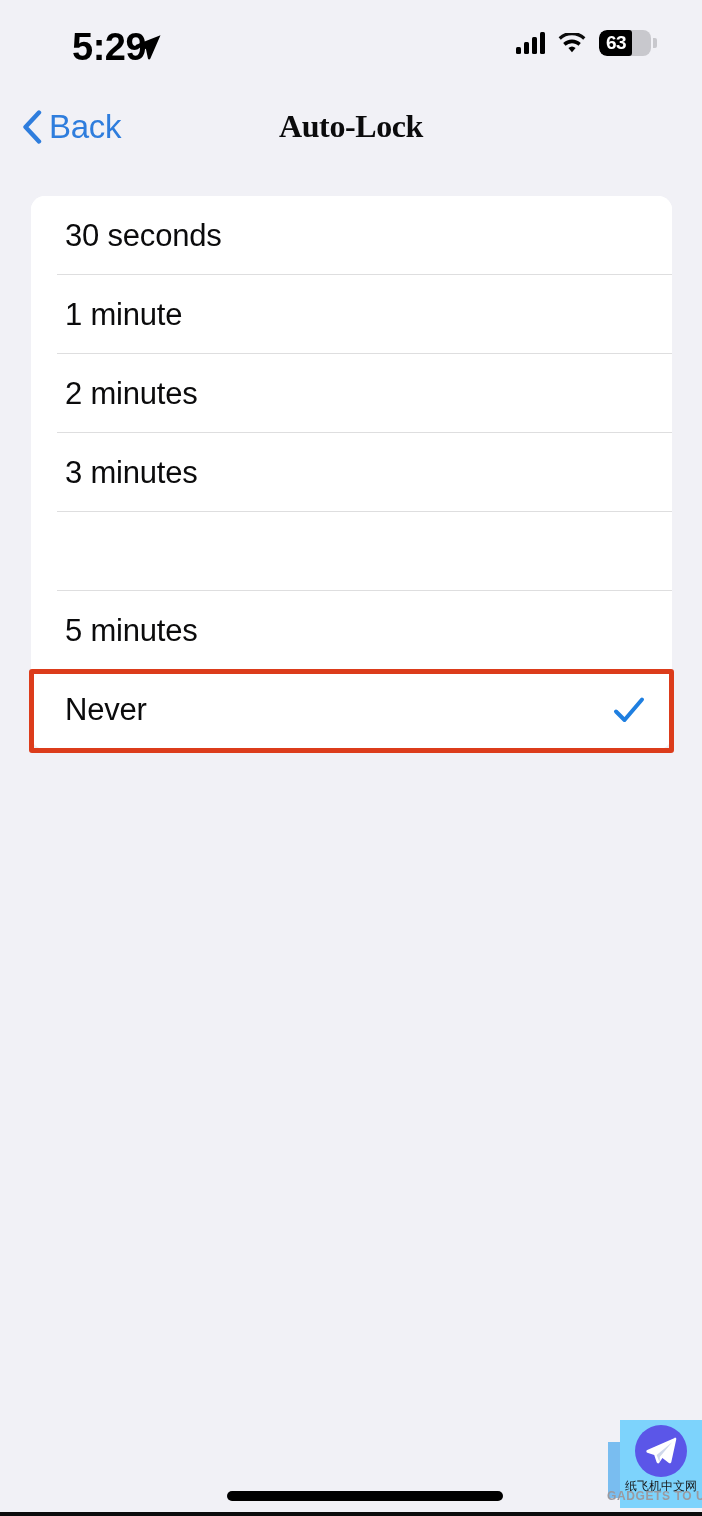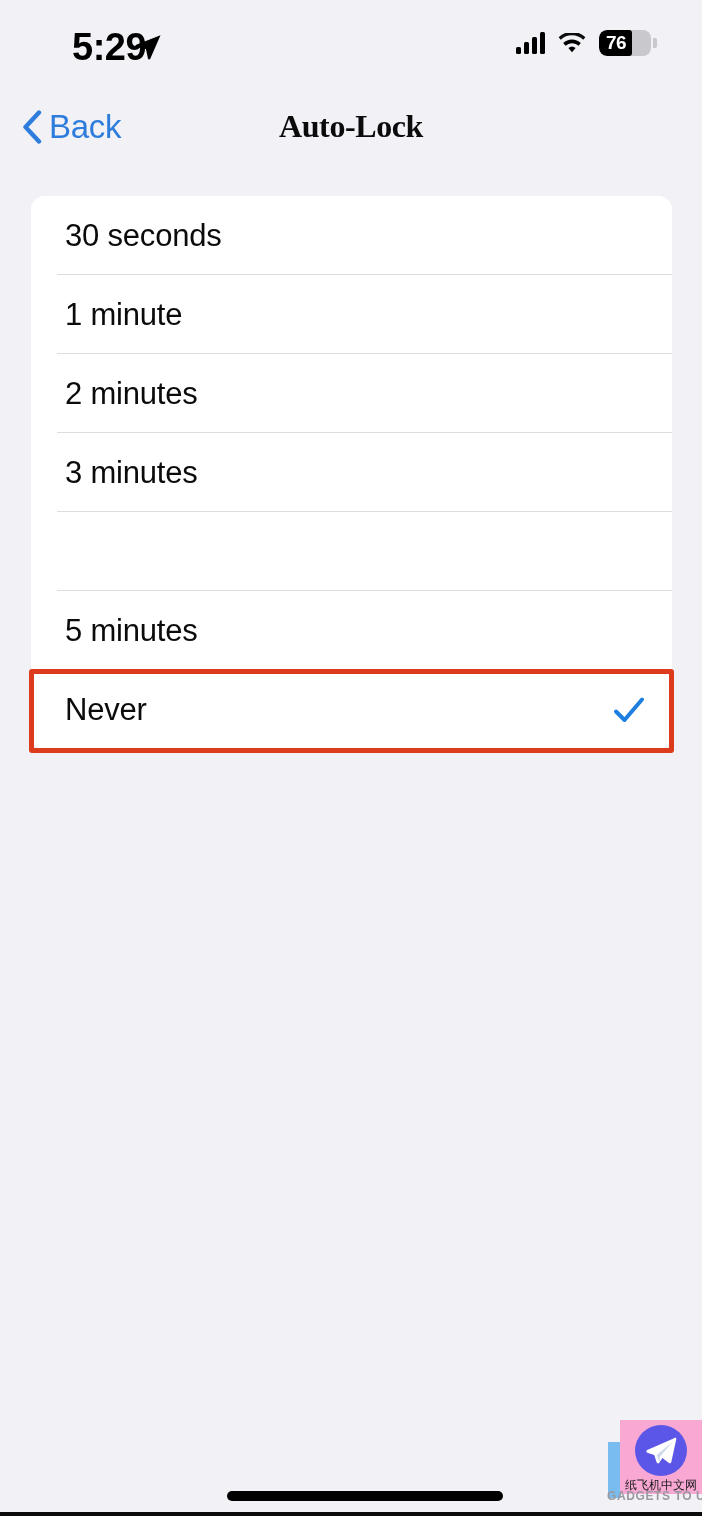--- a/index.html
+++ b/index.html
@@ -100,21 +100,21 @@
     pointer-events:none;
   }
 
   
   .wm-bar {
     position:absolute; left:608px; top:1442px;
     width:13px; height:56px; background:#79bdf0;
   }
   .wm-panel {
     position:absolute; left:620px; top:1420px;
-    width:82px; height:74px; background:#f9a8d4;
+    width:82px; height:88px; background:#7dd3fc;
     display:flex; flex-direction:column; align-items:center;
     justify-content:flex-start; padding-top:5px;
   }
   .wm-logo {
     width:52px; height:52px; border-radius:50%;
     background:#5b56e8; display:flex; align-items:center;
     justify-content:center;
   }
   .wm-cn {
     font-size:12px; color:#1a1a1a; margin-top:1px;
@@ -158,21 +158,21 @@
 
       <svg class="wifi" viewBox="0 0 28 21">
         <path d="M14 19.3l3.6-4.4a5.6 5.6 0 0 0-7.2 0L14 19.3z" fill="#000"></path>
         <path d="M14 10.2c2.5 0 4.8.9 6.5 2.5l2.3-2.6A13.2 13.2 0 0 0 14 6.6c-3.4 0-6.5 1.3-8.8 3.5l2.3 2.6a9.4 9.4 0 0 1 6.5-2.5z" fill="#000"></path>
         <path d="M14 2.3c4.3 0 8.3 1.7 11.2 4.4l2.2-2.5A19.2 19.2 0 0 0 14-1.1 19.2 19.2 0 0 0 .6 4.2l2.2 2.5A16.2 16.2 0 0 1 14 2.3z" fill="#000" opacity="0.95"></path>
       </svg>
 
       <span class="batt-wrap">
         <span class="battery">
           <span class="fill"></span>
-          <span class="pct">76</span>
+          <span class="pct">63</span>
         </span>
         <span class="battery-cap"></span>
       </span>
     </div>
   </div>
 
   <div class="navbar">
     <div class="back-btn">
       <svg class="chev" viewBox="0 0 20 34">
         <path d="M17 2.5 3.5 17 17 31.5" fill="none" stroke="#2e7ddd" stroke-width="4.4" stroke-linecap="round" stroke-linejoin="round"></path>

